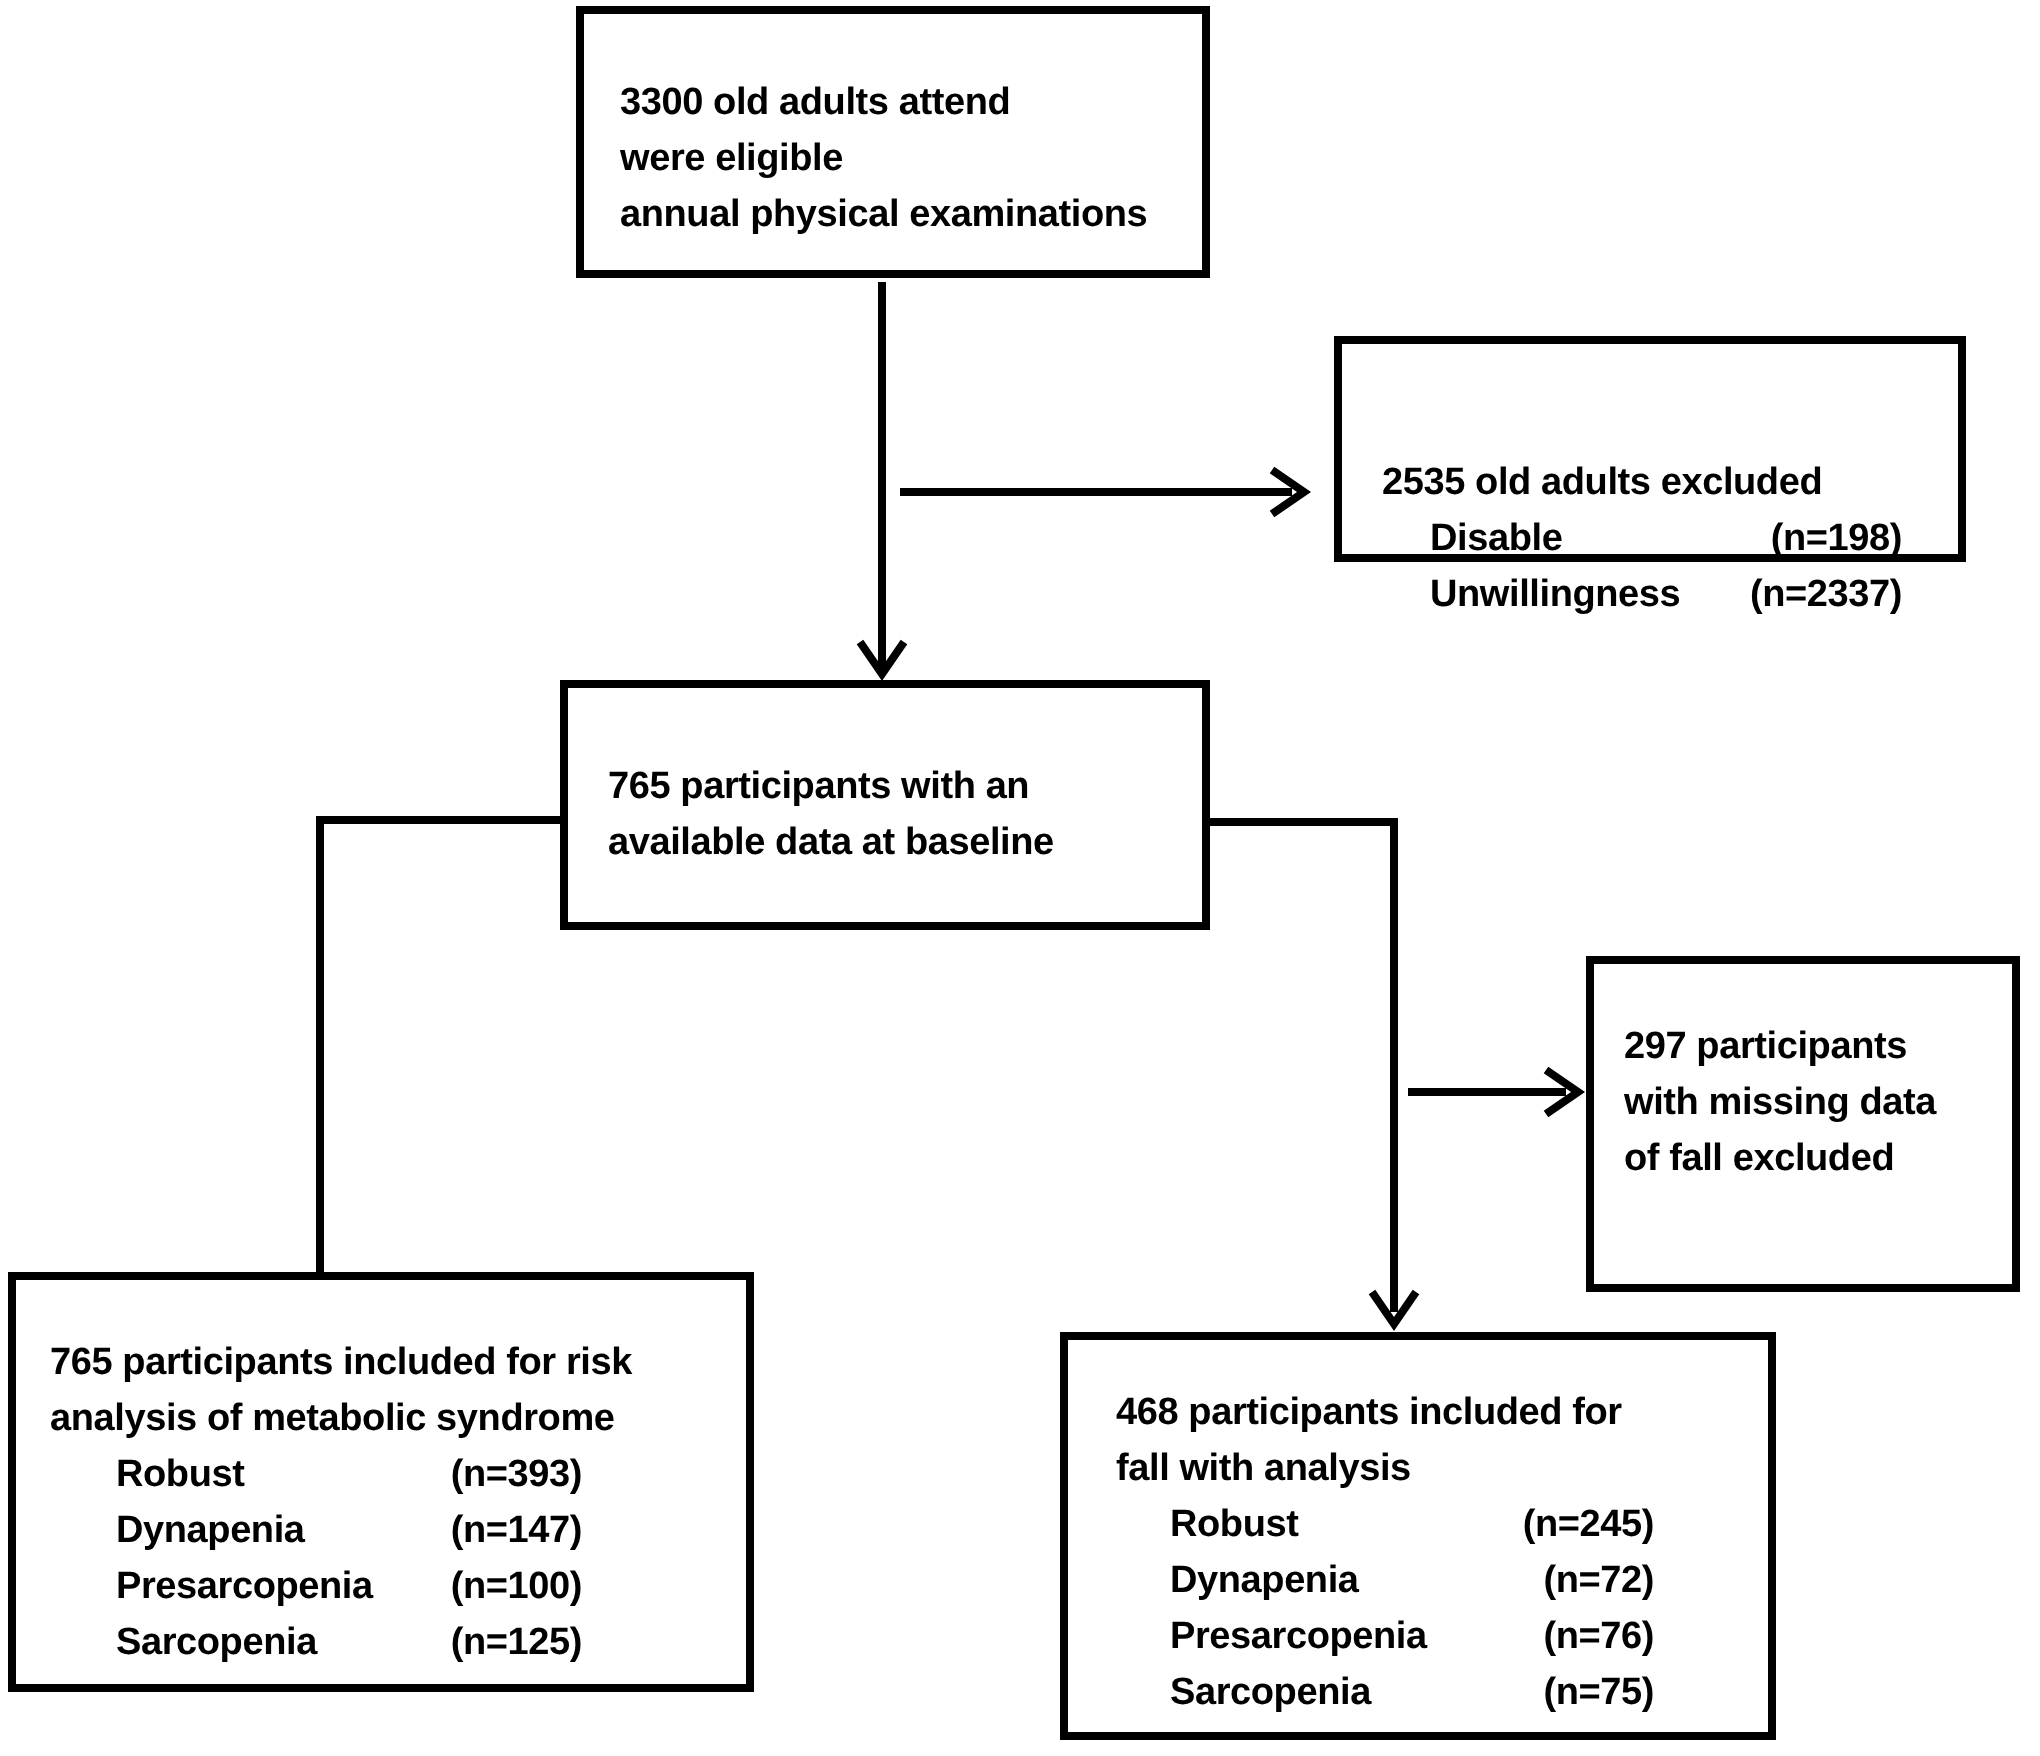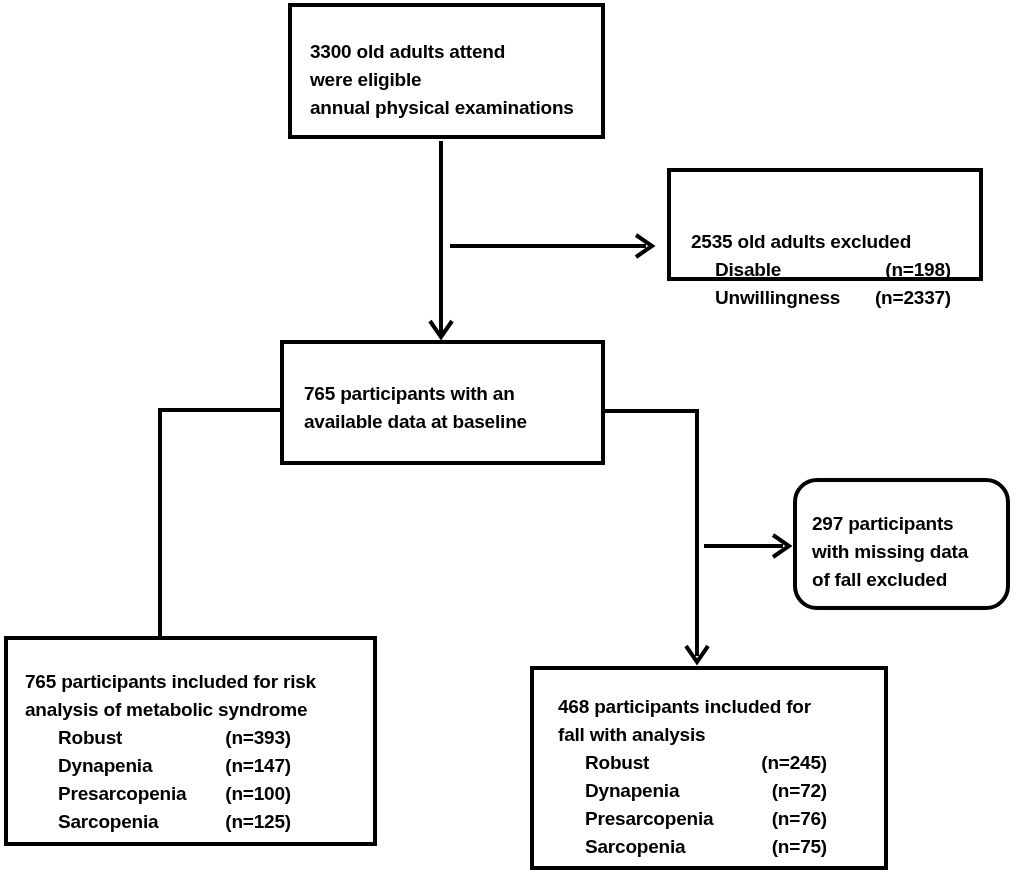--- a/index.html
+++ b/index.html
@@ -19,21 +19,21 @@
   }
   .connectors { position: absolute; left: 0; top: 0; }
   .box {
     position: absolute;
     border: 4px solid #000000;
     background: #ffffff;
   }
   .box-eligible  { left: 288px; top: 3px;   width: 317px; height: 136px; padding: 31px 8px 0 18px; }
   .box-excluded  { left: 656px; top: 168px; width: 316px; height: 113px; padding: 56px 8px 0 20px; margin-left: 11px; }
   .box-baseline  { left: 280px; top: 340px; width: 325px; height: 125px; padding: 36px 8px 16px 20px; }
-  .box-missing   { left: 793px; top: 478px; width: 217px; height: 132px; padding: 28px 6px 0 15px; border-radius: 24px; }
+  .box-missing   { left: 793px; top: 478px; width: 217px; height: 168px; padding: 28px 6px 0 15px; }
   .box-metabolic { left: 4px;   top: 636px; width: 373px; height: 210px; padding: 28px 6px 0 17px; }
   .box-fall      { left: 530px; top: 666px; width: 358px; height: 204px; padding: 23px 6px 0 24px; }
   .row { display: flex; }
   .row .value { margin-left: auto; }
   .box-excluded  .row { margin-left: 24px; width: 236px; }
   .box-metabolic .row { margin-left: 33px; width: 233px; }
   .box-fall      .row { margin-left: 27px; width: 242px; }
 </style>
 </head>
 <body>

